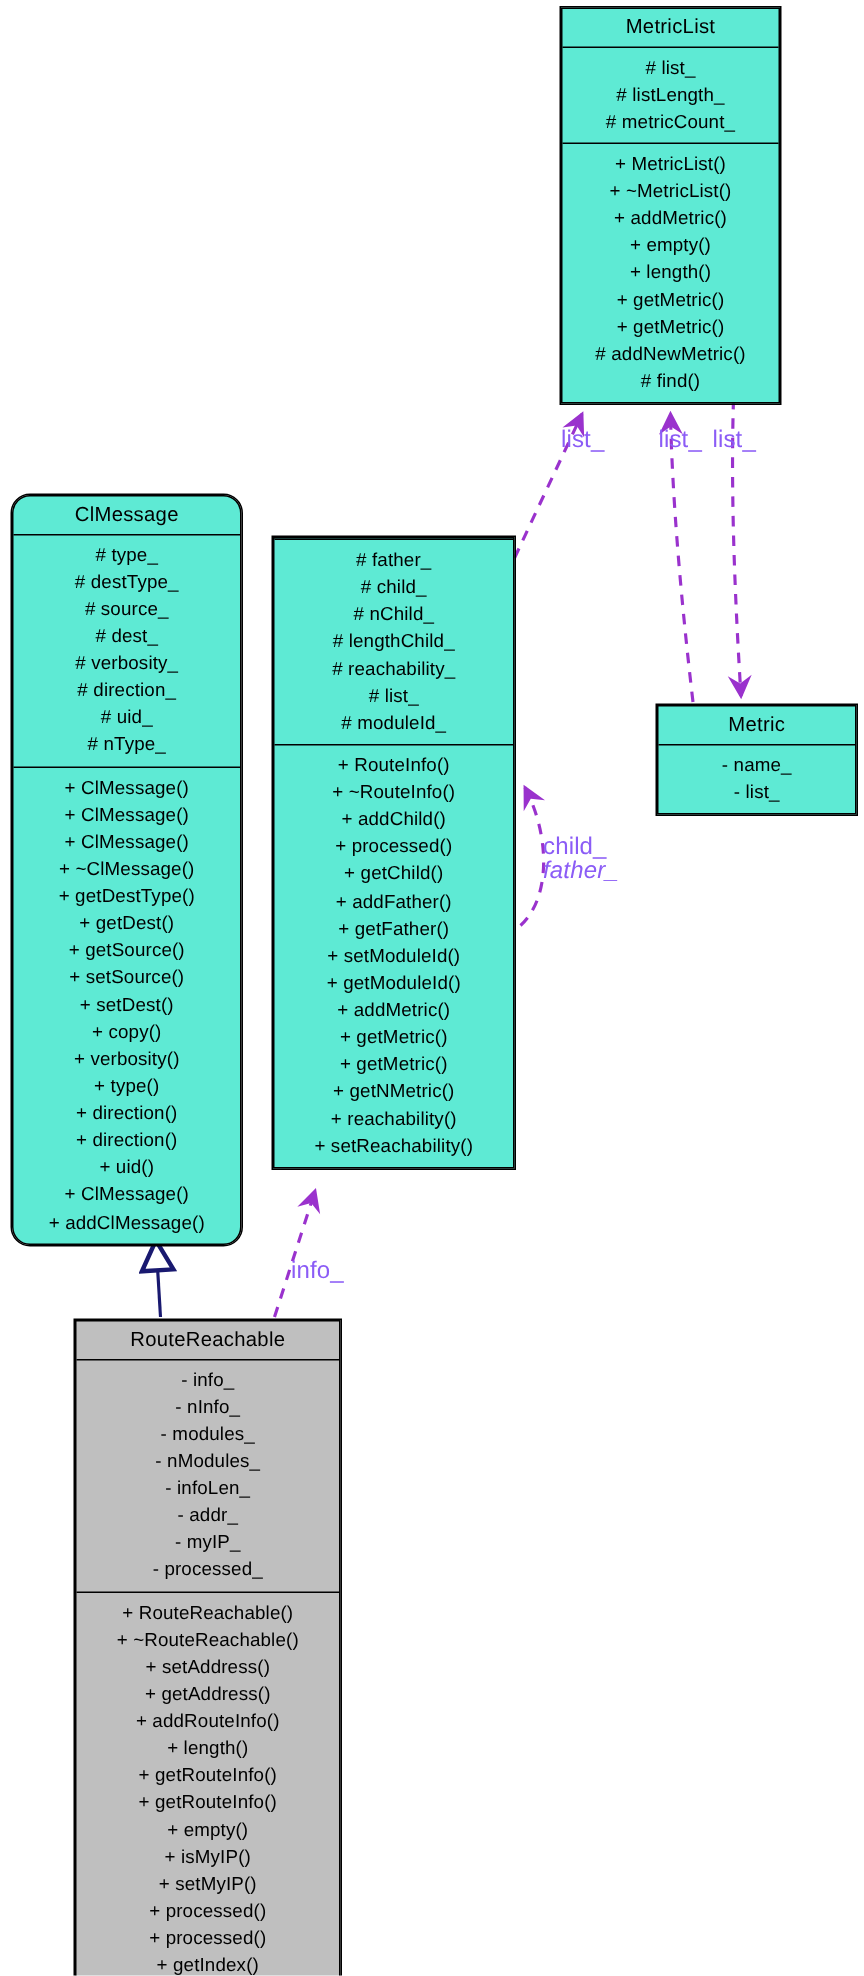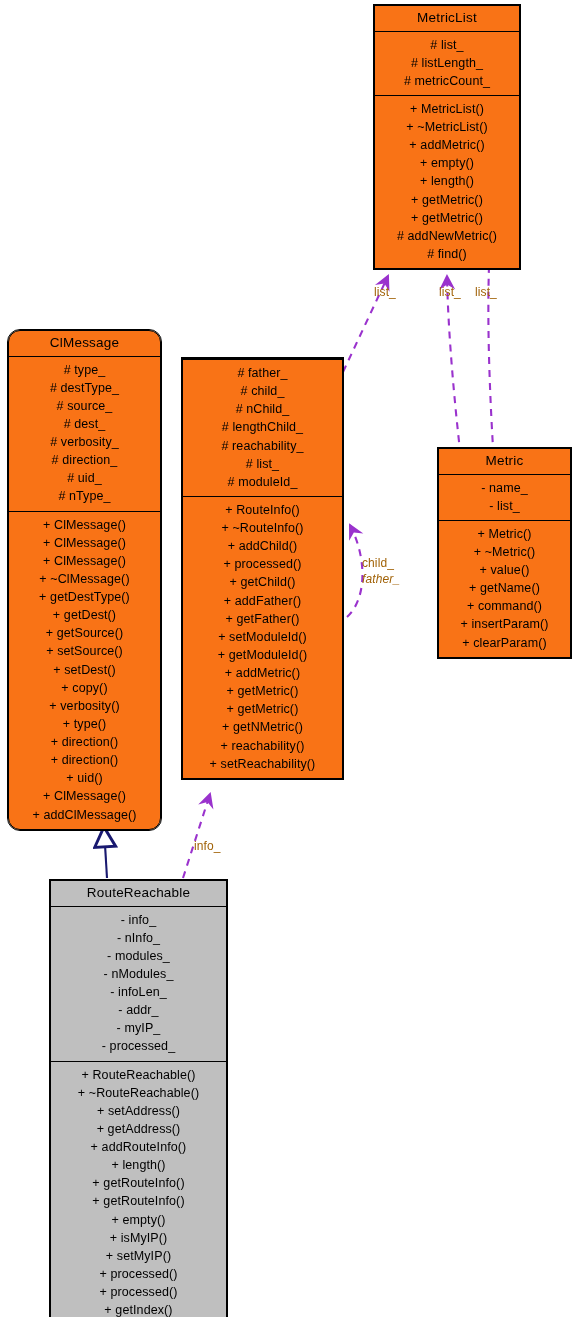--- a/index.html
+++ b/index.html
@@ -24,21 +24,21 @@
     position: absolute;
     left: 0; top: 0;
     width: 576px;
     height: 1317px;
     pointer-events: none;
   }
   .uml-class {
     position: absolute;
     box-sizing: border-box;
     border: 1px solid #000000;
-    background: #f97316;
+    background: #5eead4;
     outline: 1px solid #000000;
     outline-offset: 0px;
   }
   .uml-class.highlight {
     background: #bfbfbf;
   }
   .class-title {
     text-align: center;
     font-size: 13.5px;
     color: #000000;
@@ -54,31 +54,31 @@
   }
   .member {
     font-size: 12.5px;
     color: #000000;
     line-height: 1.45;
     white-space: nowrap;
     letter-spacing: 0.1px;
   }
   .edge-label {
     position: absolute;
-    font-size: 12px;
-    color: #a16207;
+    font-size: 16px;
+    color: #8b5cf6;
     white-space: nowrap;
     letter-spacing: 0.1px;
   }
 
   
   #cls-metriclist   { left: 374px; top: 5px;   width: 146px; }
   #cls-clmessage    { left: 8px;   top: 330px; width: 153px; border-radius: 12px; }
   #cls-routeinfo    { left: 182px; top: 358px; width: 161px; }
-  #cls-metric       { left: 438px; top: 448px; width: 133px; }
+  #cls-metric       { left: 438px; top: 470px; width: 133px; }
   #cls-routereach   { left: 50px;  top: 880px; width: 177px; }
 </style>
 </head>
 <body>
 
 <div id="canvas">
 
   <svg id="edge-layer" viewBox="0 0 576 1317" width="576" height="1317">
     <defs>
       <marker id="arrow-open" markerWidth="9" markerHeight="9" refX="7" refY="4.5" orient="auto" markerUnits="strokeWidth">
@@ -201,29 +201,20 @@
       <div class="member">+ reachability()</div>
       <div class="member">+ setReachability()</div>
     </div>
   </div>
 
   <div class="uml-class" id="cls-metric">
     <div class="class-title">Metric</div>
     <div class="compartment">
       <div class="member">- name_</div>
       <div class="member">- list_</div>
-    </div>
-    <div class="compartment">
-      <div class="member">+ Metric()</div>
-      <div class="member">+ ~Metric()</div>
-      <div class="member">+ value()</div>
-      <div class="member">+ getName()</div>
-      <div class="member">+ command()</div>
-      <div class="member">+ insertParam()</div>
-      <div class="member">+ clearParam()</div>
     </div>
   </div>
 
   <div class="uml-class highlight" id="cls-routereach">
     <div class="class-title">RouteReachable</div>
     <div class="compartment">
       <div class="member">- info_</div>
       <div class="member">- nInfo_</div>
       <div class="member">- modules_</div>
       <div class="member">- nModules_</div>

